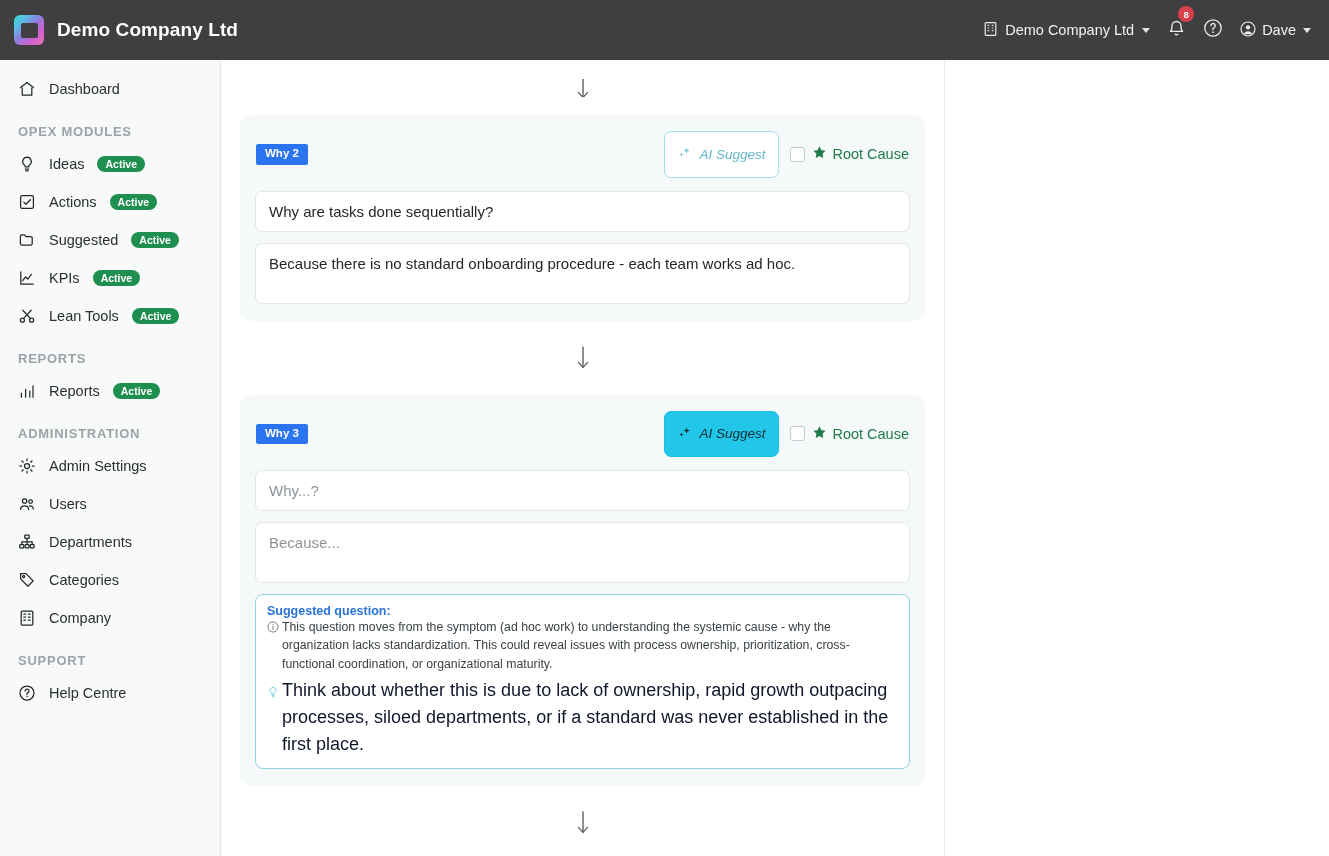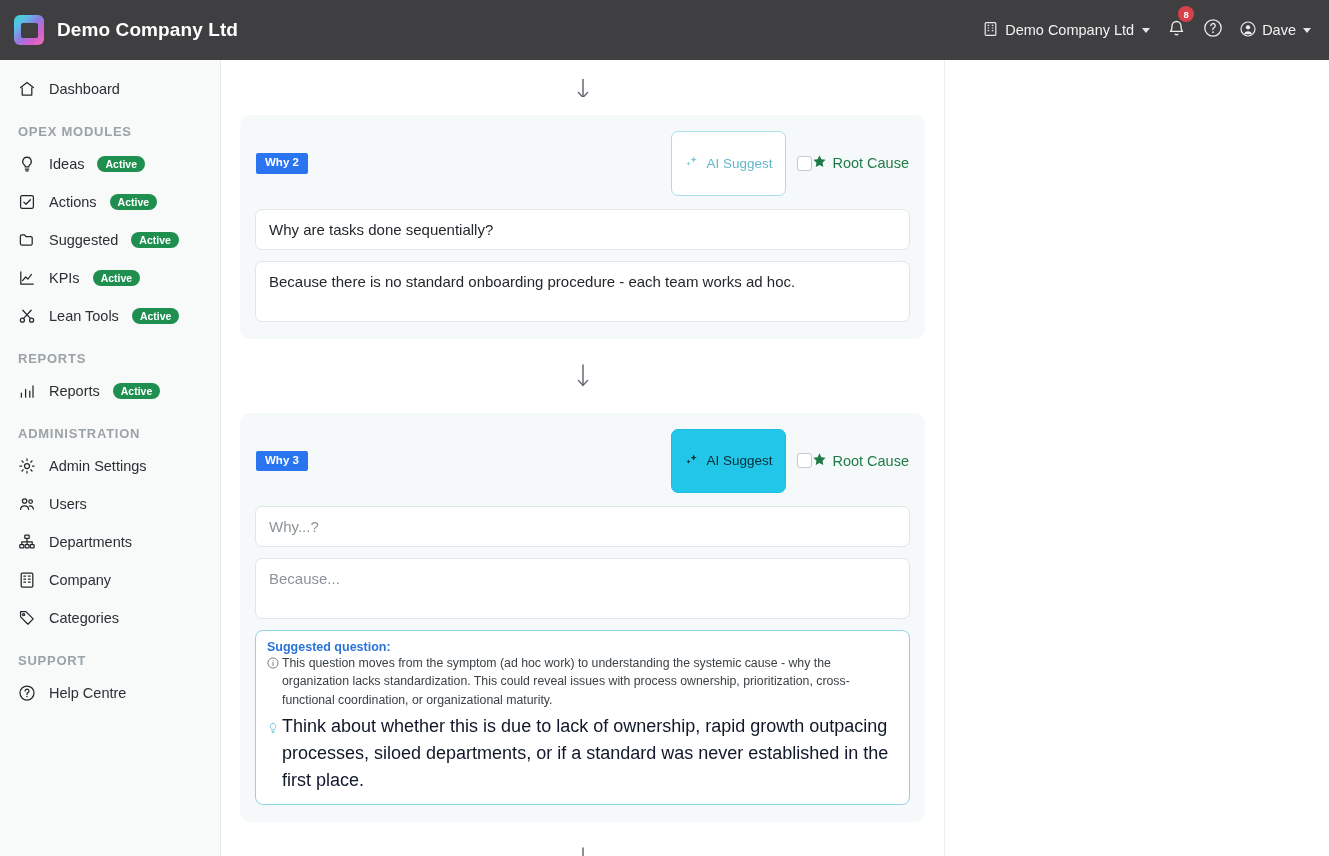--- a/index.html
+++ b/index.html
@@ -105,30 +105,31 @@
     font-size: 11.5px; font-weight: bold;
     border-radius: 2px; padding: 4px 9px 5px;
     line-height: 1;
   }
   .head-right { margin-left: auto; display: flex; align-items: center; gap: 11px; }
 
   .ai-btn {
     display: flex; align-items: center; gap: 7px;
     font-size: 13.5px;
     border-radius: 7px;
-    padding: 23px 13px;
+    padding: 14px 13px;
     line-height: 1;
     white-space: nowrap;
+    font-style: italic;
   }
   .ai-btn.idle { border: 1px solid #a9dde7; background: #ffffff; color: #64b7c9; }
   .ai-btn.idle svg { color: #7ccadb; }
   .ai-btn.on { border: 1px solid #1dbde2; background: #21c6e8; color: #0d2b33; font-weight: normal; }
   .ai-btn.on svg { color: #0d2b33; }
 
-  .rc-wrap { display: flex; align-items: center; gap: 0; }
+  .rc-wrap { display: flex; align-items: center; gap: 7px; }
   .rc-box {
     width: 15px; height: 15px; border-radius: 3px;
     border: 1px solid #c0cbd0; background: #fff;
   }
   .rc-label { display: flex; align-items: center; gap: 5px; font-size: 14.5px; color: #1f7a47; }
   .rc-star { color: #1f7a47; }
 
   .field {
     background: #ffffff;
     border: 1px solid #e1e6e9;
@@ -331,34 +332,34 @@
             <rect x="7.2" y="11.6" width="3.8" height="3.2" rx=".6"></rect>
             <rect x="12.3" y="11.6" width="3.8" height="3.2" rx=".6"></rect>
             <path d="M9 5.5v3.1M3.8 11.4V8.8h10.4v2.6M9.1 8.8v2.6"></path>
           </svg>
         </span>
         <span class="label">Departments</span>
       </div>
       <div class="nav-item">
         <span class="nav-icon">
           <svg width="18" height="18" viewBox="0 0 18 18" fill="none" stroke="#23272b" stroke-width="1.25" stroke-linecap="round" stroke-linejoin="round">
+            <path d="M2.6 2.6h5.3l7.3 7.3-5.3 5.3-7.3-7.3z"></path>
+            <circle cx="5.6" cy="5.6" r="1.1"></circle>
+          </svg>
+        </span>
+        <span class="label">Categories</span>
+      </div>
+      <div class="nav-item">
+        <span class="nav-icon">
+          <svg width="18" height="18" viewBox="0 0 18 18" fill="none" stroke="#23272b" stroke-width="1.25" stroke-linecap="round" stroke-linejoin="round">
             <rect x="3.2" y="2" width="11.6" height="14" rx="1"></rect>
             <path d="M5.8 5h1.8M10.4 5h1.8M5.8 8h1.8M10.4 8h1.8M5.8 11h1.8M10.4 11h1.8"></path>
           </svg>
         </span>
         <span class="label">Company</span>
-      </div>
-      <div class="nav-item">
-        <span class="nav-icon">
-          <svg width="18" height="18" viewBox="0 0 18 18" fill="none" stroke="#23272b" stroke-width="1.25" stroke-linecap="round" stroke-linejoin="round">
-            <path d="M2.6 2.6h5.3l7.3 7.3-5.3 5.3-7.3-7.3z"></path>
-            <circle cx="5.6" cy="5.6" r="1.1"></circle>
-          </svg>
-        </span>
-        <span class="label">Categories</span>
       </div>
       <div class="nav-section">SUPPORT</div>
       <div class="nav-item">
         <span class="nav-icon">
           <svg width="18" height="18" viewBox="0 0 18 18" fill="none" stroke="#23272b" stroke-width="1.25" stroke-linecap="round" stroke-linejoin="round">
             <circle cx="9" cy="9" r="7"></circle>
             <path d="M7.1 7.1a1.95 1.95 0 1 1 2.6 1.85c-.45.17-.7.6-.7 1.05v.4"></path>
             <circle cx="9" cy="12.6" r=".75" fill="#23272b" stroke="none"></circle>
           </svg>
         </span>

